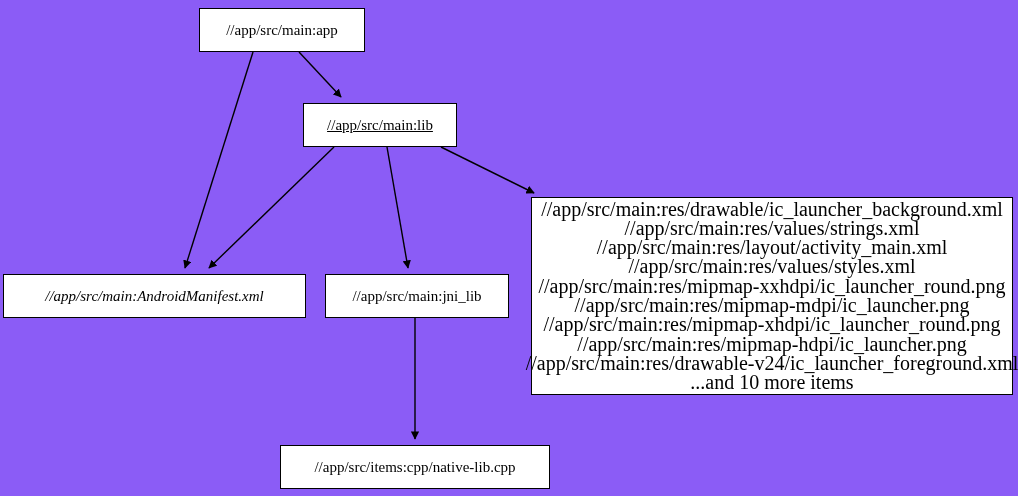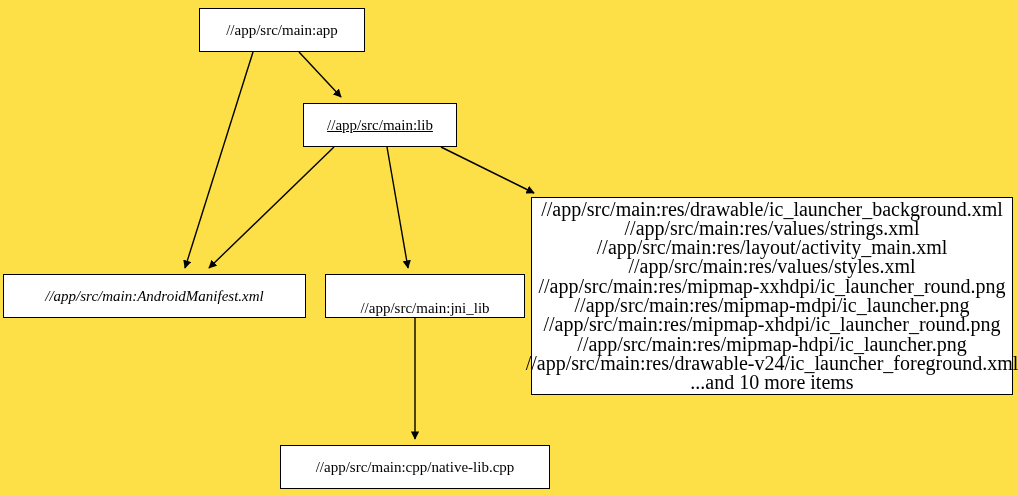--- a/index.html
+++ b/index.html
@@ -4,21 +4,21 @@
 <style>
   html, body {
     margin: 0;
     padding: 0;
     background: #ffffff;
   }
   #canvas {
     position: relative;
     width: 1018px;
     height: 496px;
-    background: #fde047;
+    background: #8b5cf6;
     font-family: "Liberation Serif", serif;
     overflow: hidden;
   }
   .node {
     position: absolute;
     box-sizing: border-box;
     border: 1px solid #000000;
     background: #ffffff;
     display: flex;
     align-items: center;
@@ -85,34 +85,34 @@
   </div>
 
   <div class="node" style="left:303px; top:103px; width:154px; height:44px;text-decoration:underline;">
     <span>//app/src/main:lib</span>
   </div>
 
   <div class="node" style="left:3px; top:274px; width:303px; height:44px;font-style:italic;">
     <span>//app/src/main:AndroidManifest.xml</span>
   </div>
 
-  <div class="node" style="left:325px; top:274px; width:200px; height:44px;align-items:flex-end;">
+  <div class="node" style="left:325px; top:274px; width:184px; height:44px;">
     <span>//app/src/main:jni_lib</span>
   </div>
 
   <div class="node node-multiline" style="left:531px; top:197px; width:482px; height:198px;">
     <span>//app/src/main:res/drawable/ic_launcher_background.xml
 //app/src/main:res/values/strings.xml
 //app/src/main:res/layout/activity_main.xml
 //app/src/main:res/values/styles.xml
 //app/src/main:res/mipmap-xxhdpi/ic_launcher_round.png
 //app/src/main:res/mipmap-mdpi/ic_launcher.png
 //app/src/main:res/mipmap-xhdpi/ic_launcher_round.png
 //app/src/main:res/mipmap-hdpi/ic_launcher.png
 //app/src/main:res/drawable-v24/ic_launcher_foreground.xml
 ...and 10 more items</span>
   </div>
 
   <div class="node" style="left:280px; top:445px; width:270px; height:44px;">
-    <span>//app/src/main:cpp/native-lib.cpp</span>
+    <span>//app/src/items:cpp/native-lib.cpp</span>
   </div>
 
 </div>
 
 </body></html>

